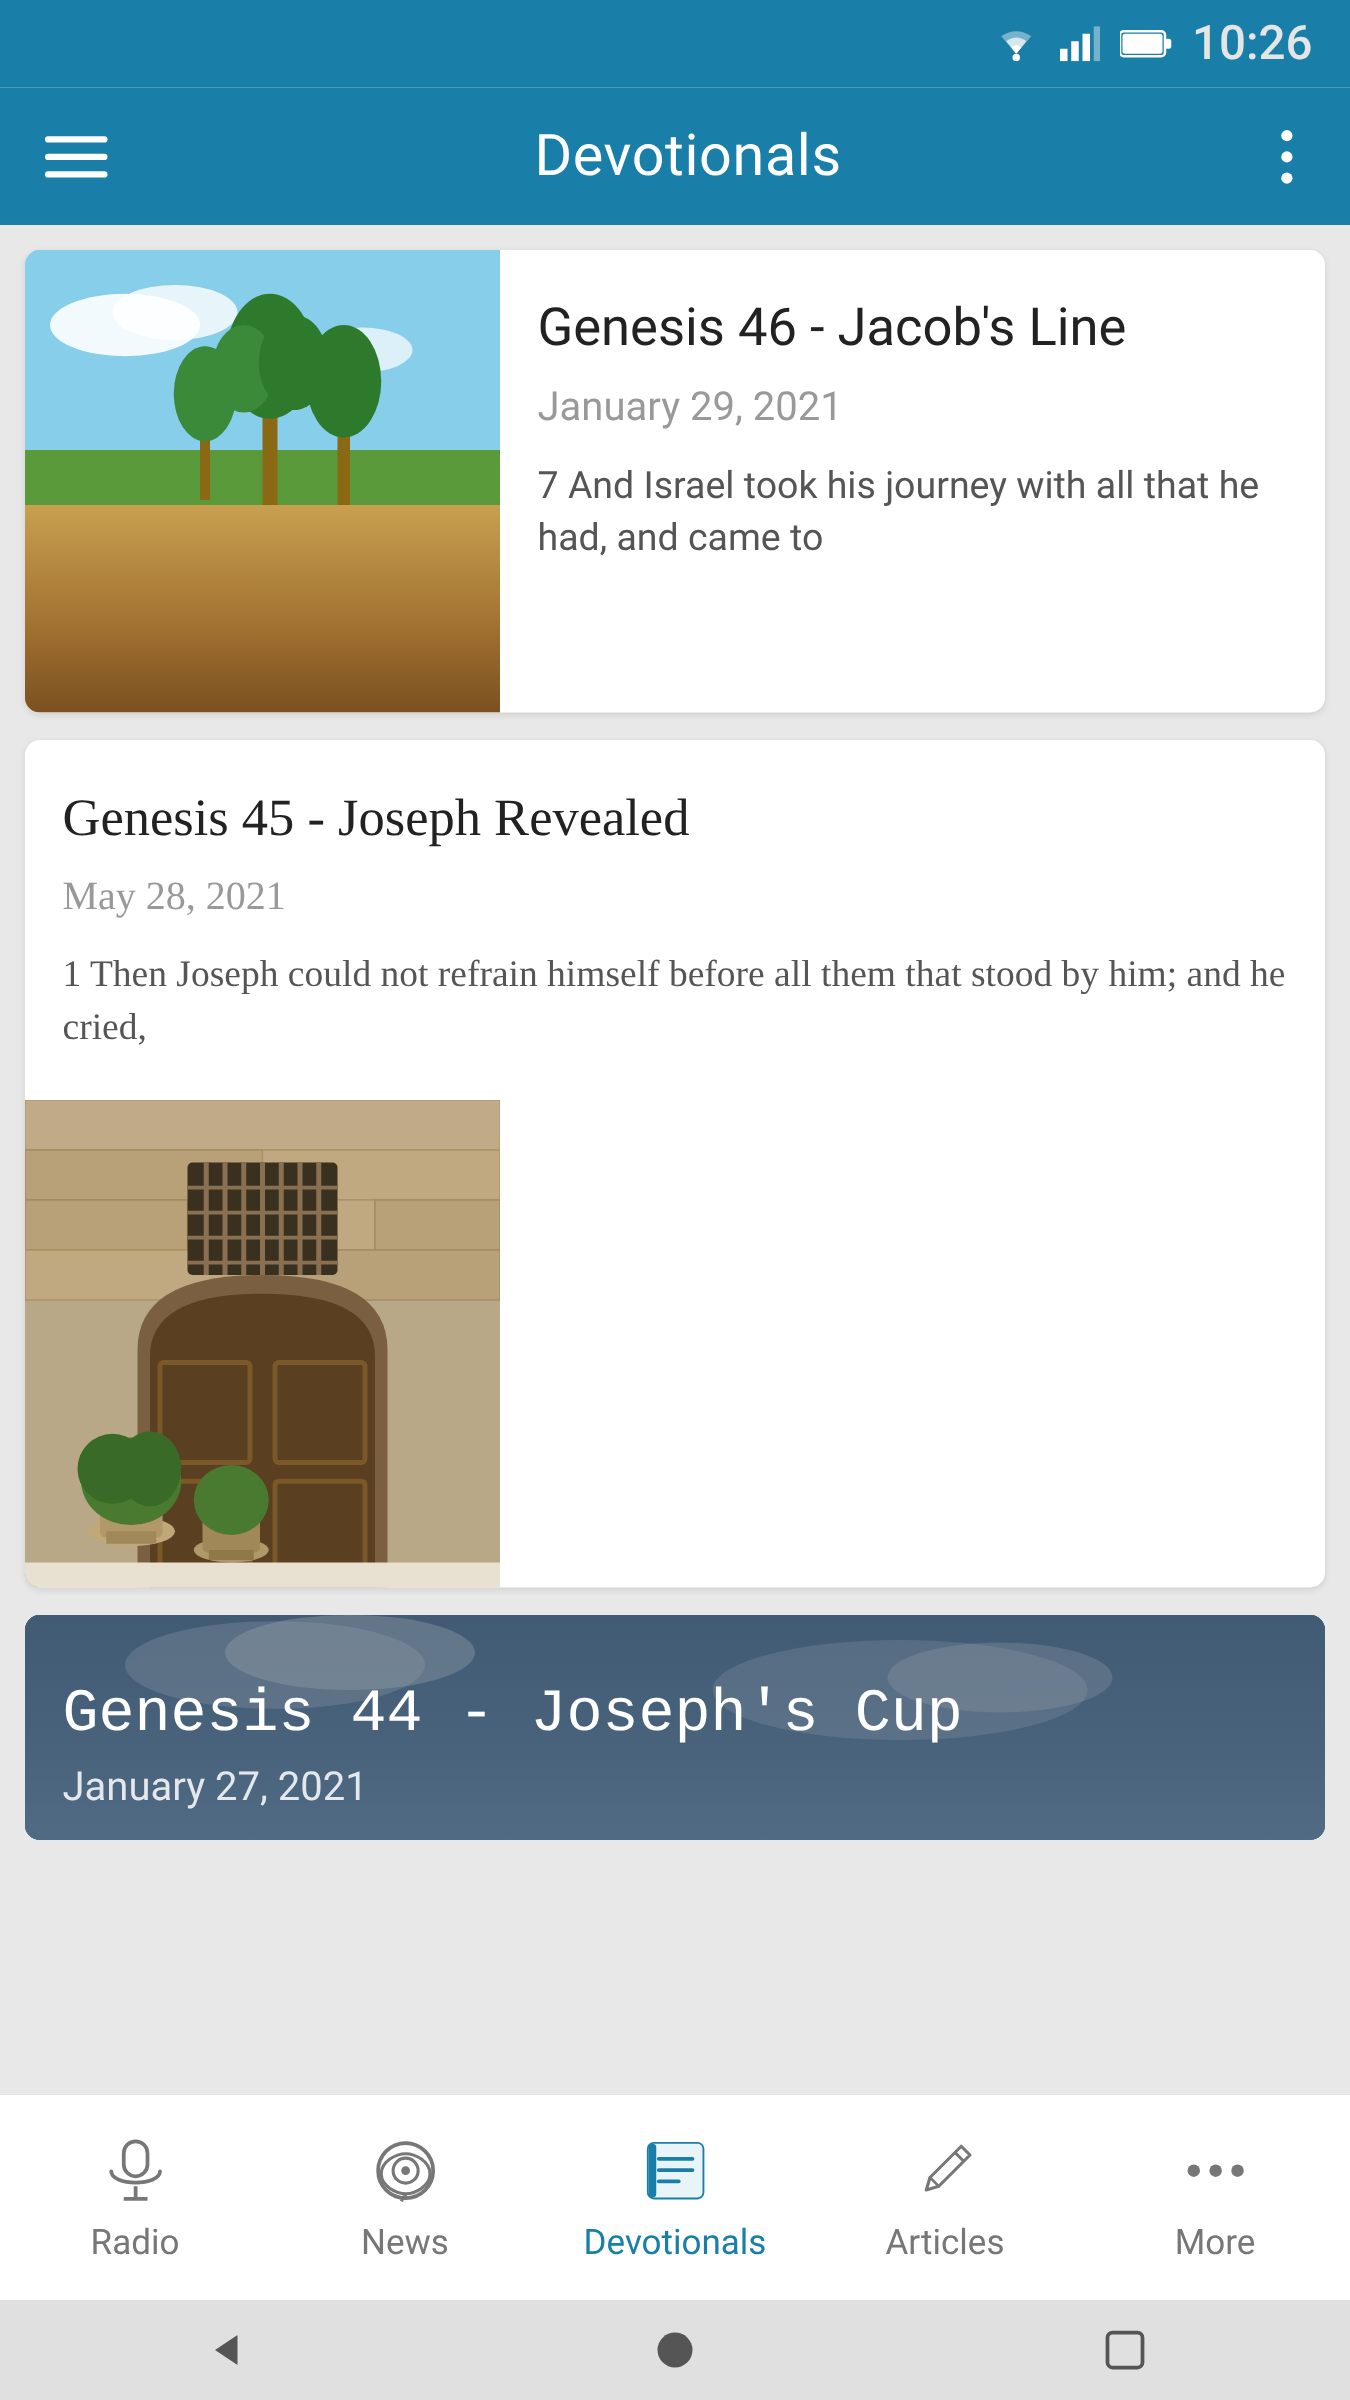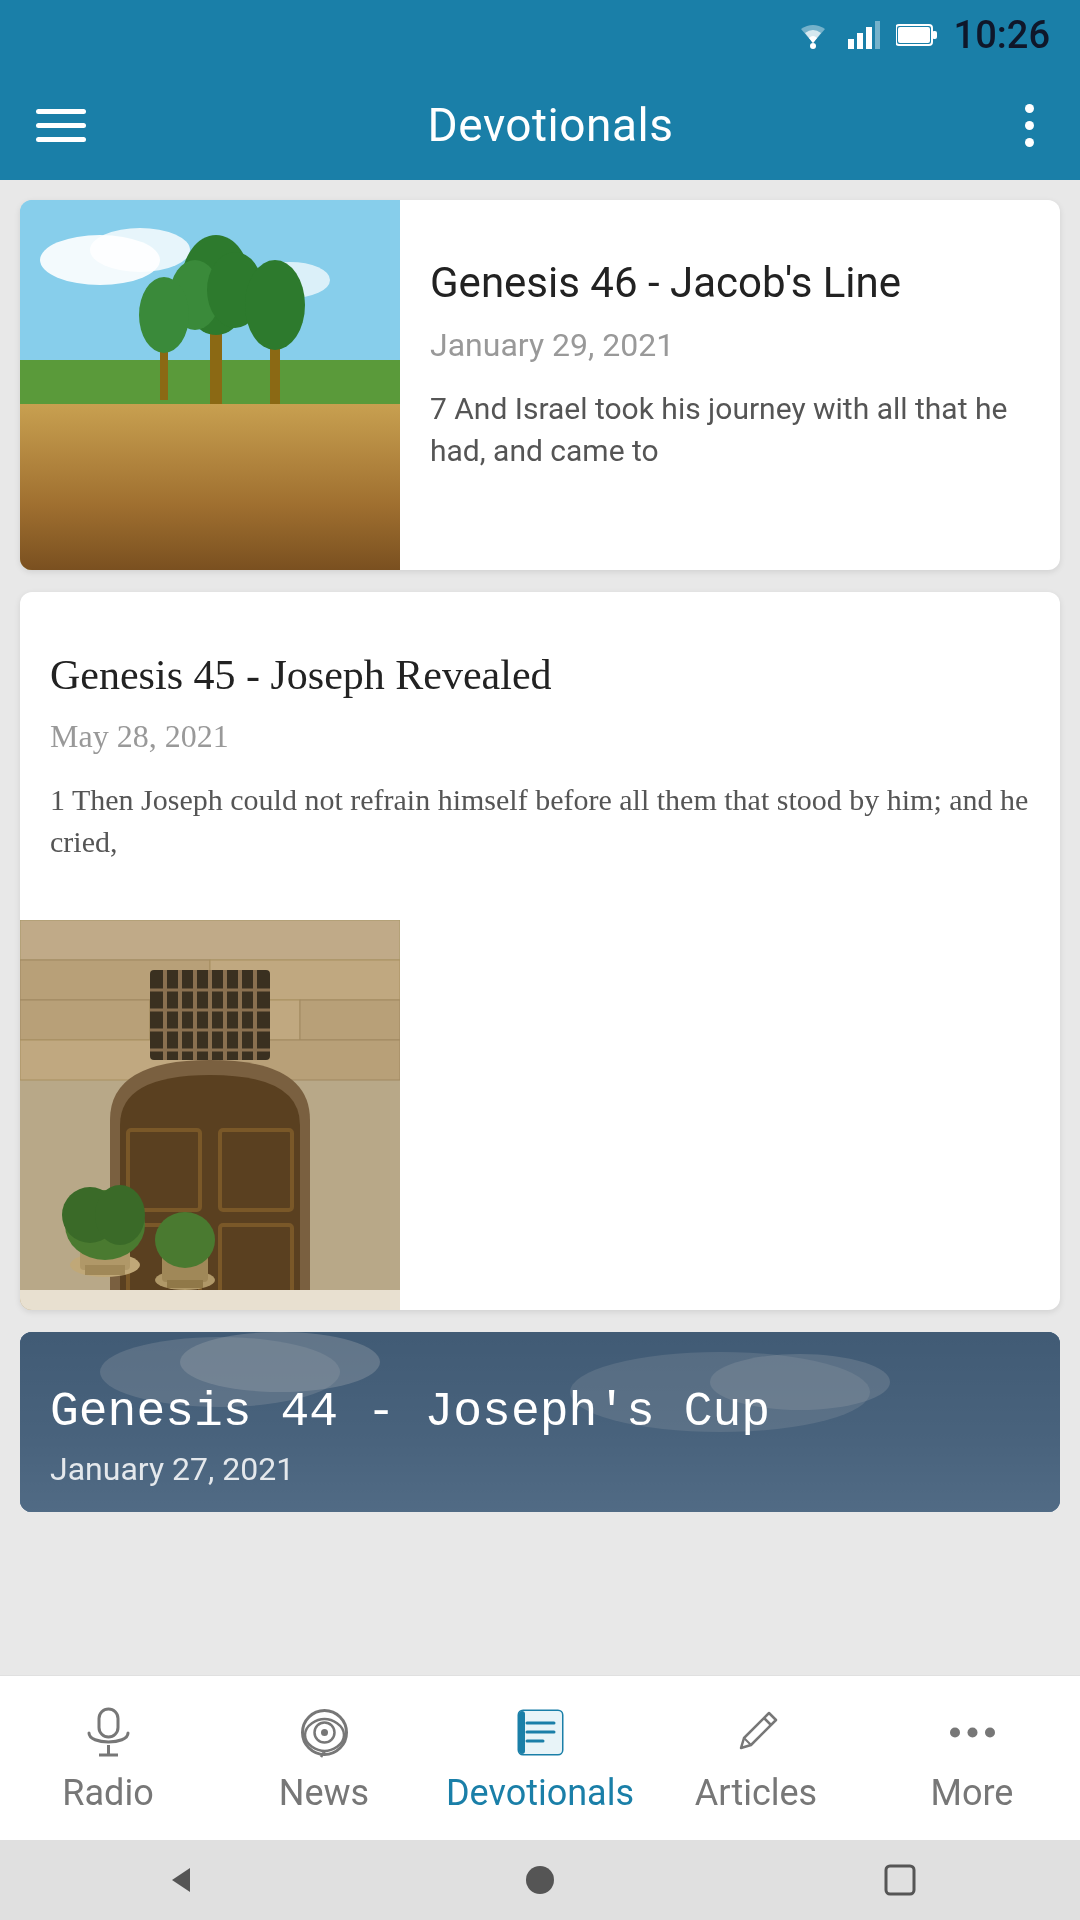--- a/index.html
+++ b/index.html
@@ -26,21 +26,21 @@
       gap: 18px;
     }
 
     .status-icons {
       display: flex;
       align-items: center;
       gap: 16px;
     }
 
     .status-time {
-      color: #0f172a;
+      color: #e5e5e5;
       font-size: 38px;
       font-weight: 500;
     }
 
     
     .app-bar {
       width: 100%;
       height: 110px;
       background: #1a7fa8;
       display: flex;
@@ -136,21 +136,21 @@
 
     
     .img-door {
       background: linear-gradient(180deg, #c8b89a 0%, #a89070 30%, #987858 60%, #7a6040 80%, #f0f0e8 90%, #e8e8e0 100%);
       position: relative;
       overflow: hidden;
     }
 
     .card-body {
       flex: 1;
-      padding: 57px 30px;
+      padding: 37px 30px;
       display: flex;
       flex-direction: column;
       justify-content: flex-start;
     }
 
     .card-title {
       font-size: 42px;
       font-weight: 400;
       color: #222;
       line-height: 1.25;
@@ -252,21 +252,21 @@
 
     .nav-icon {
       width: 60px;
       height: 60px;
       display: flex;
       align-items: center;
       justify-content: center;
     }
 
     .nav-label {
-      font-size: 36px;
+      font-size: 28px;
       color: #777;
     }
 
     .nav-label-active {
       color: #1a7fa8;
     }
 
     .nav-icon svg {
       width: 55px;
       height: 55px;

